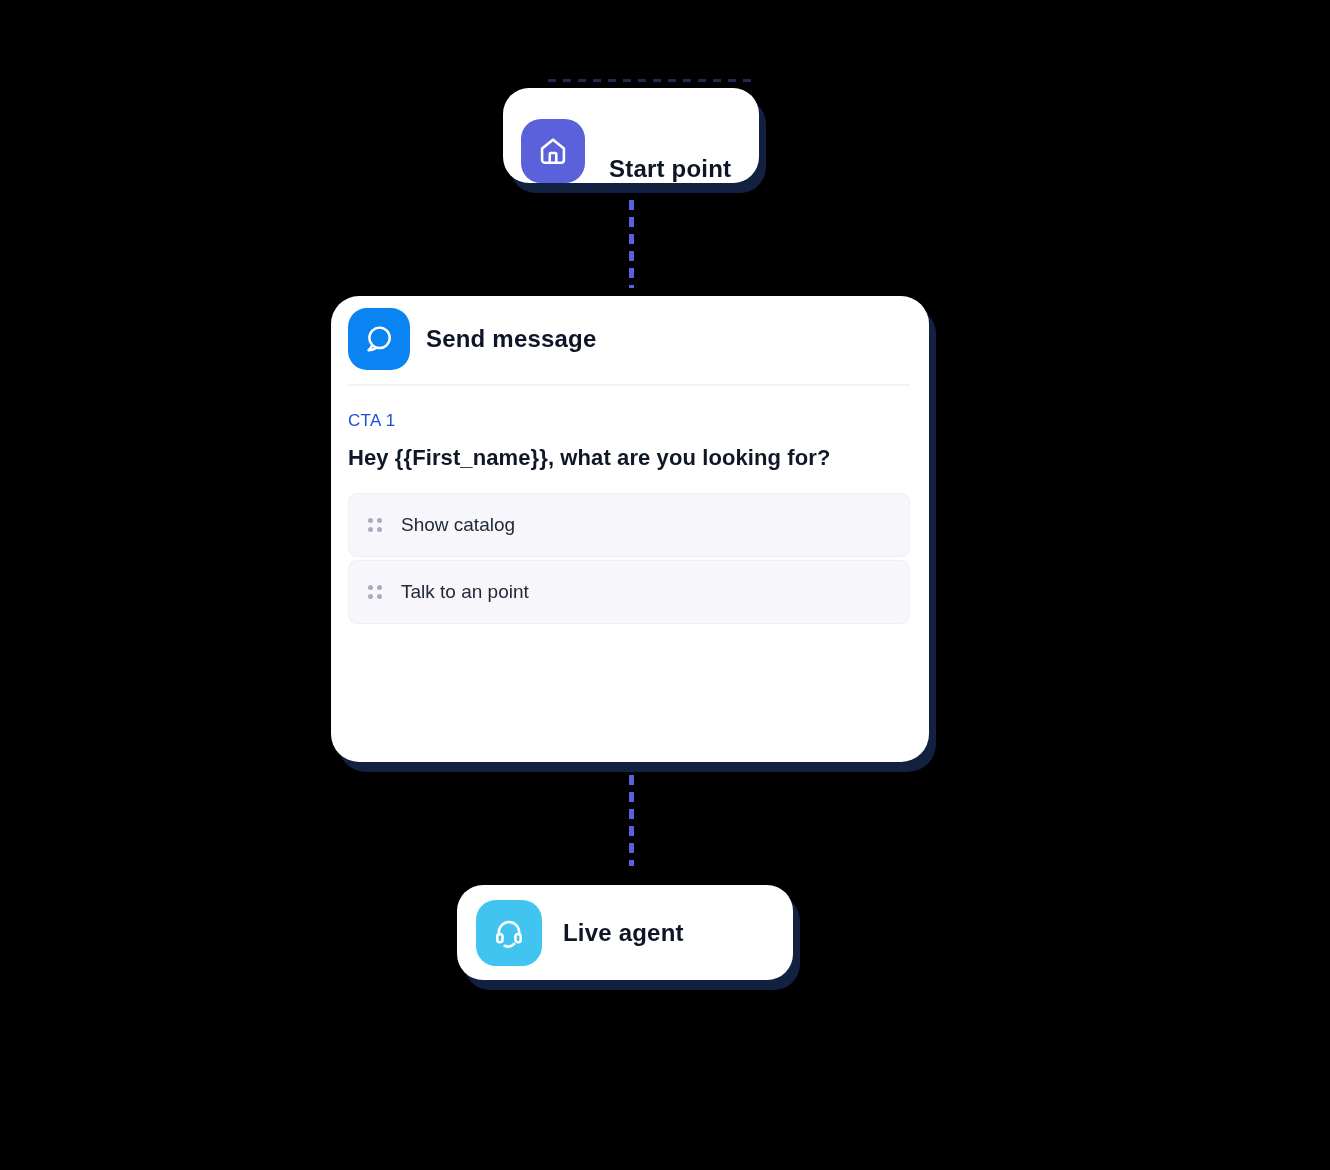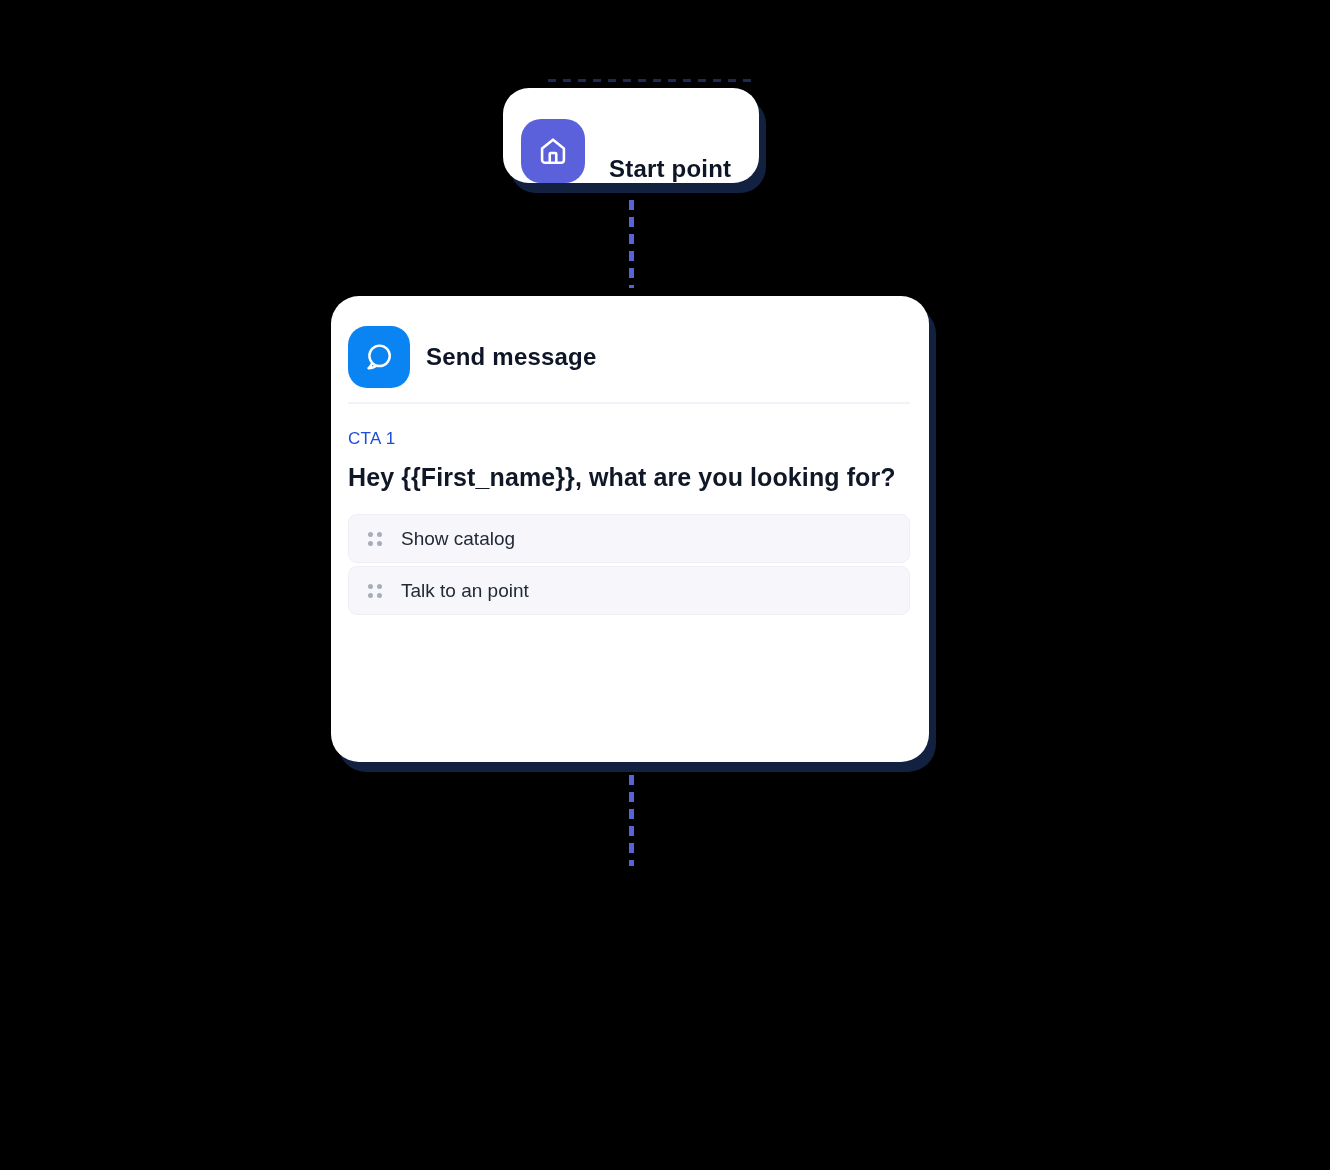--- a/index.html
+++ b/index.html
@@ -41,35 +41,35 @@
   
   .connector{
     position:absolute;width:5px;
     background:repeating-linear-gradient(to bottom,#5A62D8 0 10px,transparent 10px 17px);
   }
   .connector-1{left:629px;top:200px;height:88px;}
   .connector-2{left:629px;top:775px;height:91px;}
   
   .card-send{
     left:331px;top:296px;width:598px;height:466px;border-radius:28px;
-    box-sizing:border-box;padding:30px 19px 0 17px;
+    box-sizing:border-box;padding:12px 19px 0 17px;
   }
   .send-header{display:flex;align-items:center;}
   .send-header .node-title{margin-left:16px;}
   .divider{border-top:2px solid #F2F3F8;margin-top:14px;}
   .cta-label{
     margin:25px 0 0 0;font-size:17px;color:#1d4ed8;letter-spacing:.3px;
   }
   .message-text{
-    margin:14px 0 0 0;font-size:25px;font-weight:700;color:#101828;letter-spacing:.1px;
+    margin:14px 0 0 0;font-size:22px;font-weight:700;color:#101828;letter-spacing:.1px;
   }
   .options{margin-top:22px;}
   .option-row{
     display:flex;align-items:center;
-    height:49px;margin-bottom:3px;
+    height:64px;margin-bottom:3px;
     background:#F7F7FB;border:1px solid #EEEFF5;border-radius:9px;
     box-sizing:border-box;padding-left:19px;
   }
   .drag-handle{
     display:grid;grid-template-columns:5px 5px;grid-template-rows:5px 5px;
     gap:4px;cursor:grab;
   }
   .drag-handle i{width:5px;height:5px;border-radius:50%;background:#A6ADBB;}
   .option-label{
     margin-left:19px;font-size:19px;color:#222A38;font-weight:500;
@@ -134,14 +134,25 @@
             <i></i>
             <i></i>
           </span>
         <span class="option-label">Talk to an point</span>
       </div>
     </div>
   </div>
 
   <div class="connector connector-2"></div>
 
+  <div class="card node-live">
+    <span class="icon-badge badge-66 bg-cyan">
+      <svg width="36" height="36" viewBox="0 0 24 24" fill="none" stroke="#ffffff" stroke-width="1.7" stroke-linecap="round" stroke-linejoin="round">
+        <path d="M5.2 13 v-1.5 a6.8 6.8 0 0 1 13.6 0 V13"></path>
+        <path d="M5.2 12.6 h.8 a1.7 1.7 0 0 1 1.7 1.7 v2.2 a1.7 1.7 0 0 1 -1.7 1.7 h-.3 a1.5 1.5 0 0 1 -1.5 -1.5 v-2.6 a1.5 1.5 0 0 1 1 -1.5 Z"></path>
+        <path d="M18.8 12.6 h-.8 a1.7 1.7 0 0 0 -1.7 1.7 v2.2 a1.7 1.7 0 0 0 1.7 1.7 h.3 a1.5 1.5 0 0 0 1.5 -1.5 v-2.6 a1.5 1.5 0 0 0 -1 -1.5 Z"></path>
+        <path d="M9.1 20.5 c2.3 1 4.8 .4 6.3 -1.2"></path>
+      </svg>
+    </span>
+    <span class="node-title">Live agent</span>
+  </div>
 
 </div>
 
 </body></html>

